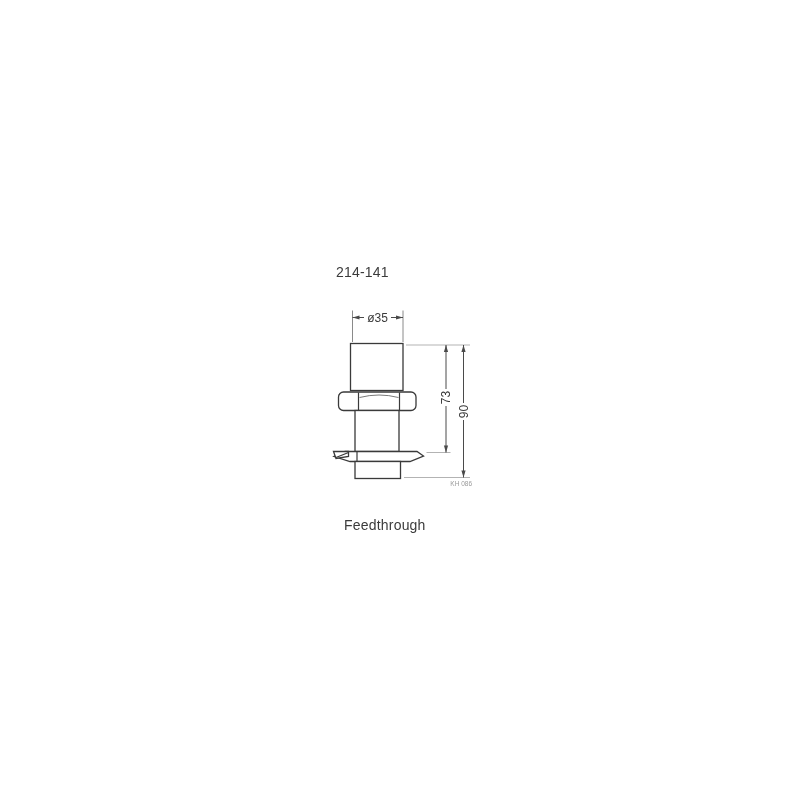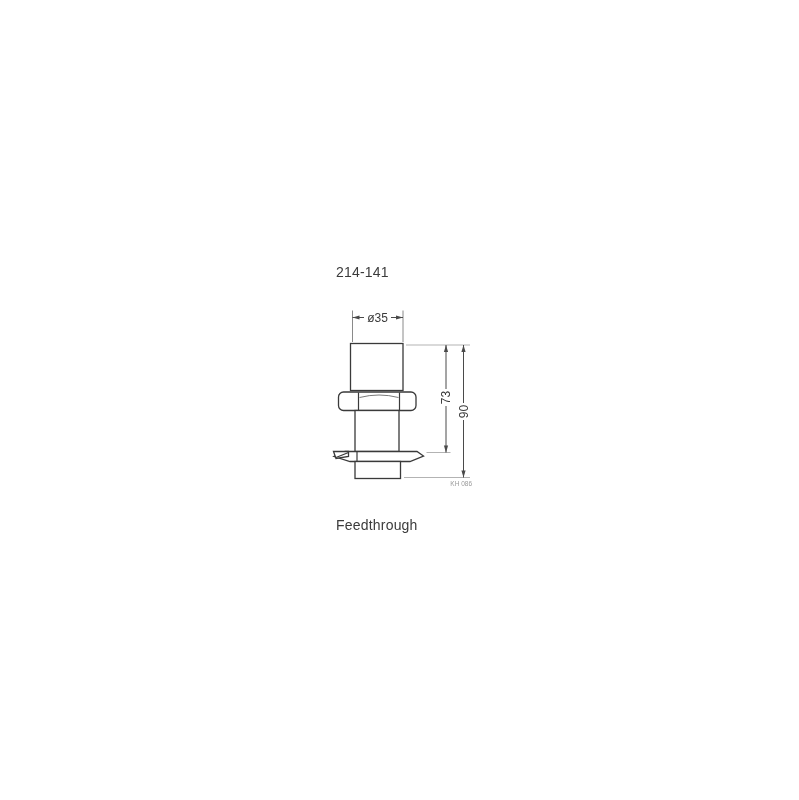--- a/index.html
+++ b/index.html
@@ -15,21 +15,21 @@
   .part-number {
     position: absolute;
     left: 336px;
     top: 264px;
     font-size: 14px;
     color: #3b3b3b;
     letter-spacing: 0.2px;
   }
   .caption {
     position: absolute;
-    left: 336px;
+    left: 344px;
     top: 517px;
     font-size: 14px;
     color: #3b3b3b;
     letter-spacing: 0.2px;
   }
   svg.drawing {
     position: absolute;
     left: 300px;
     top: 290px;
     width: 200px;

